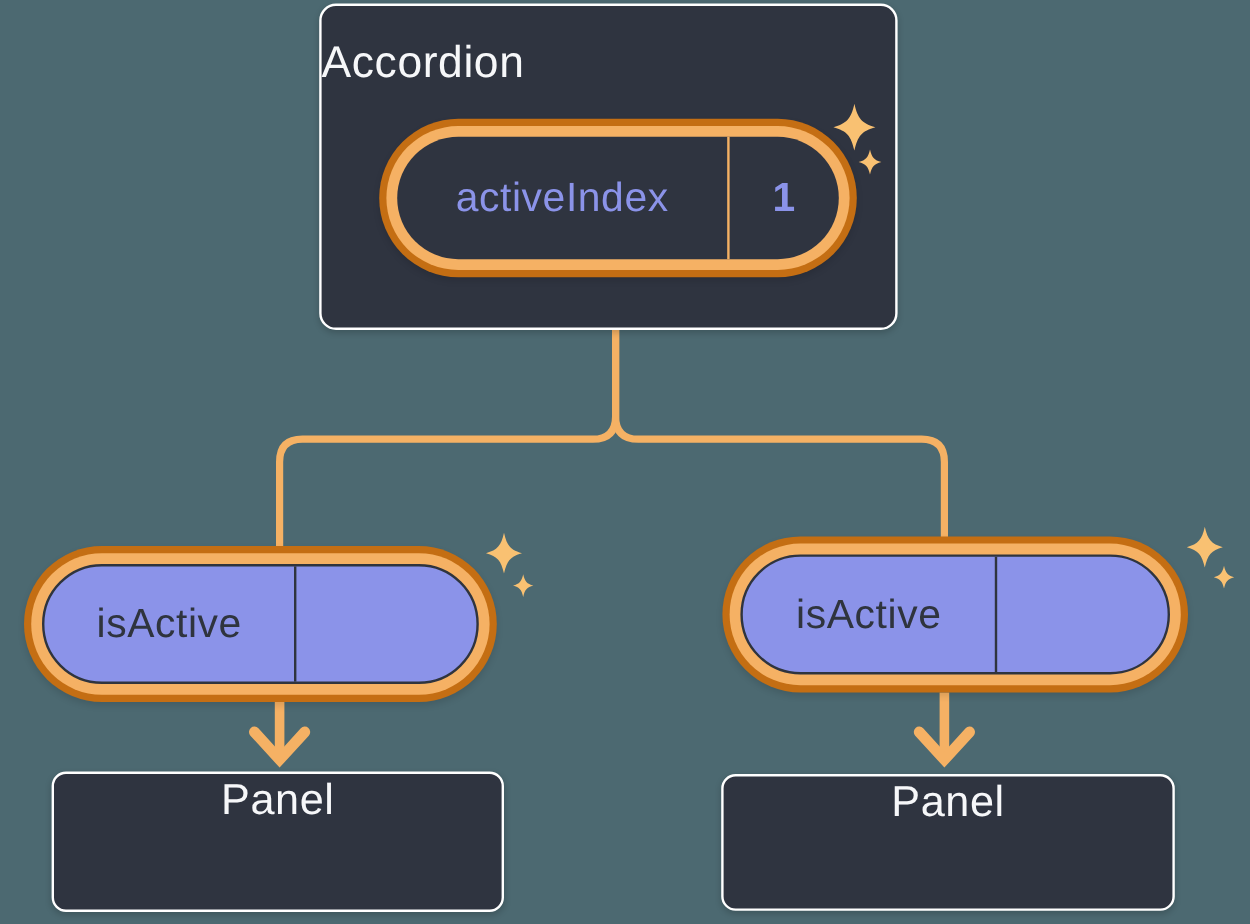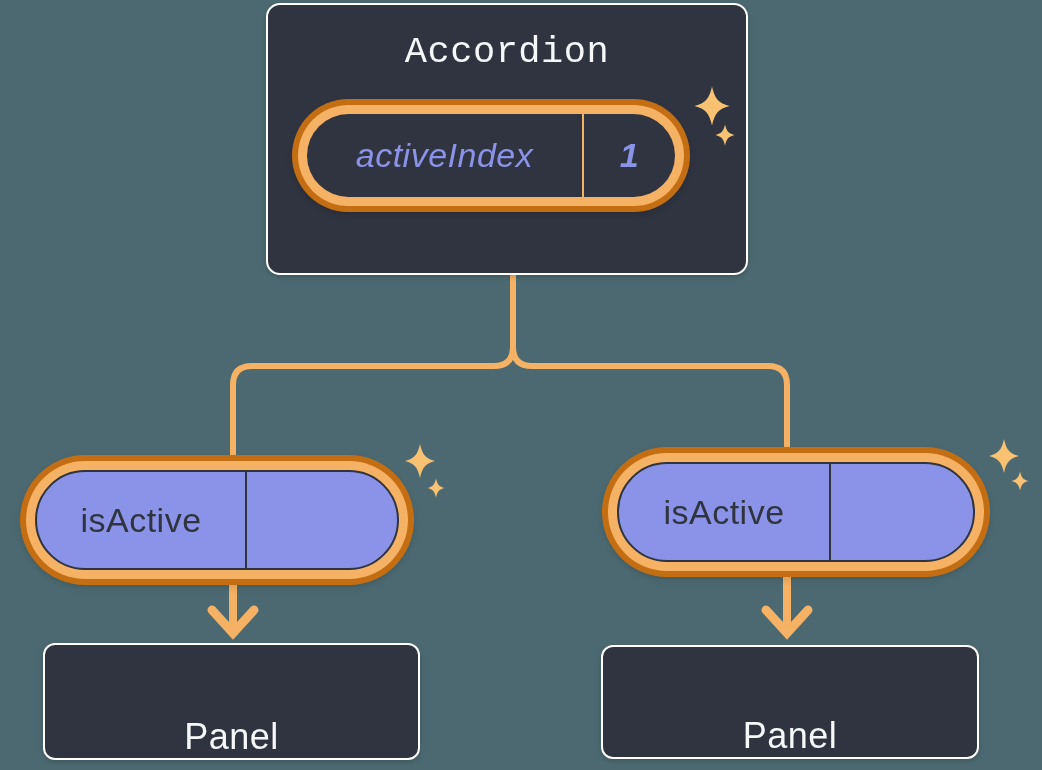--- a/index.html
+++ b/index.html
@@ -61,55 +61,52 @@
     border:2px solid var(--card-border);
     box-shadow:0 2px 5px rgba(0,0,0,0.18);
   }
   .accordion-card{
     left:266px;top:3px;
     width:482px;height:272px;
     border-radius:14px;
   }
   .card-title{
     margin-top:26px;
-    text-align:center;
     color:var(--text-light);
     font-size:37px;
     font-weight:500;
     letter-spacing:0.5px;
-    font-family:Liberation Mono, monospace;
   }
   .panel-card{
     border-radius:12px;
     display:flex;
-    align-items:flex-end;
+    align-items:flex-start;
     justify-content:center;
     color:var(--text-light);
     font-size:36px;
     font-weight:500;
     letter-spacing:0.5px;
   }
   .panel-card.left{left:43px;top:643px;width:377px;height:117px;}
   .panel-card.right{left:601px;top:645px;width:378px;height:114px;}
 
   .pill{
     position:absolute;
     z-index:2;
     display:flex;
     align-items:stretch;
     border-radius:70px;
     box-shadow:0 0 0 9px var(--orange-light), 0 0 0 15px var(--orange-dark), 0 3px 6px 15px rgba(0,0,0,0.12);
     font-size:34px;
   }
   .state-pill{
-    left:307px;top:114px;
-    width:368px;height:83px;
+    left:331px;top:114px;
+    width:368px;height:102px;
     background:var(--card);
     color:var(--purple);
-    font-style:italic;
   }
   .prop-pill{
     background:var(--purple);
     border:2px solid var(--text-dark);
     color:var(--text-dark);
   }
   .prop-pill.left{left:35px;top:470px;width:364px;height:100px;}
   .prop-pill.right{left:617px;top:462px;width:358px;height:100px;}
 
   .pill-cell{

